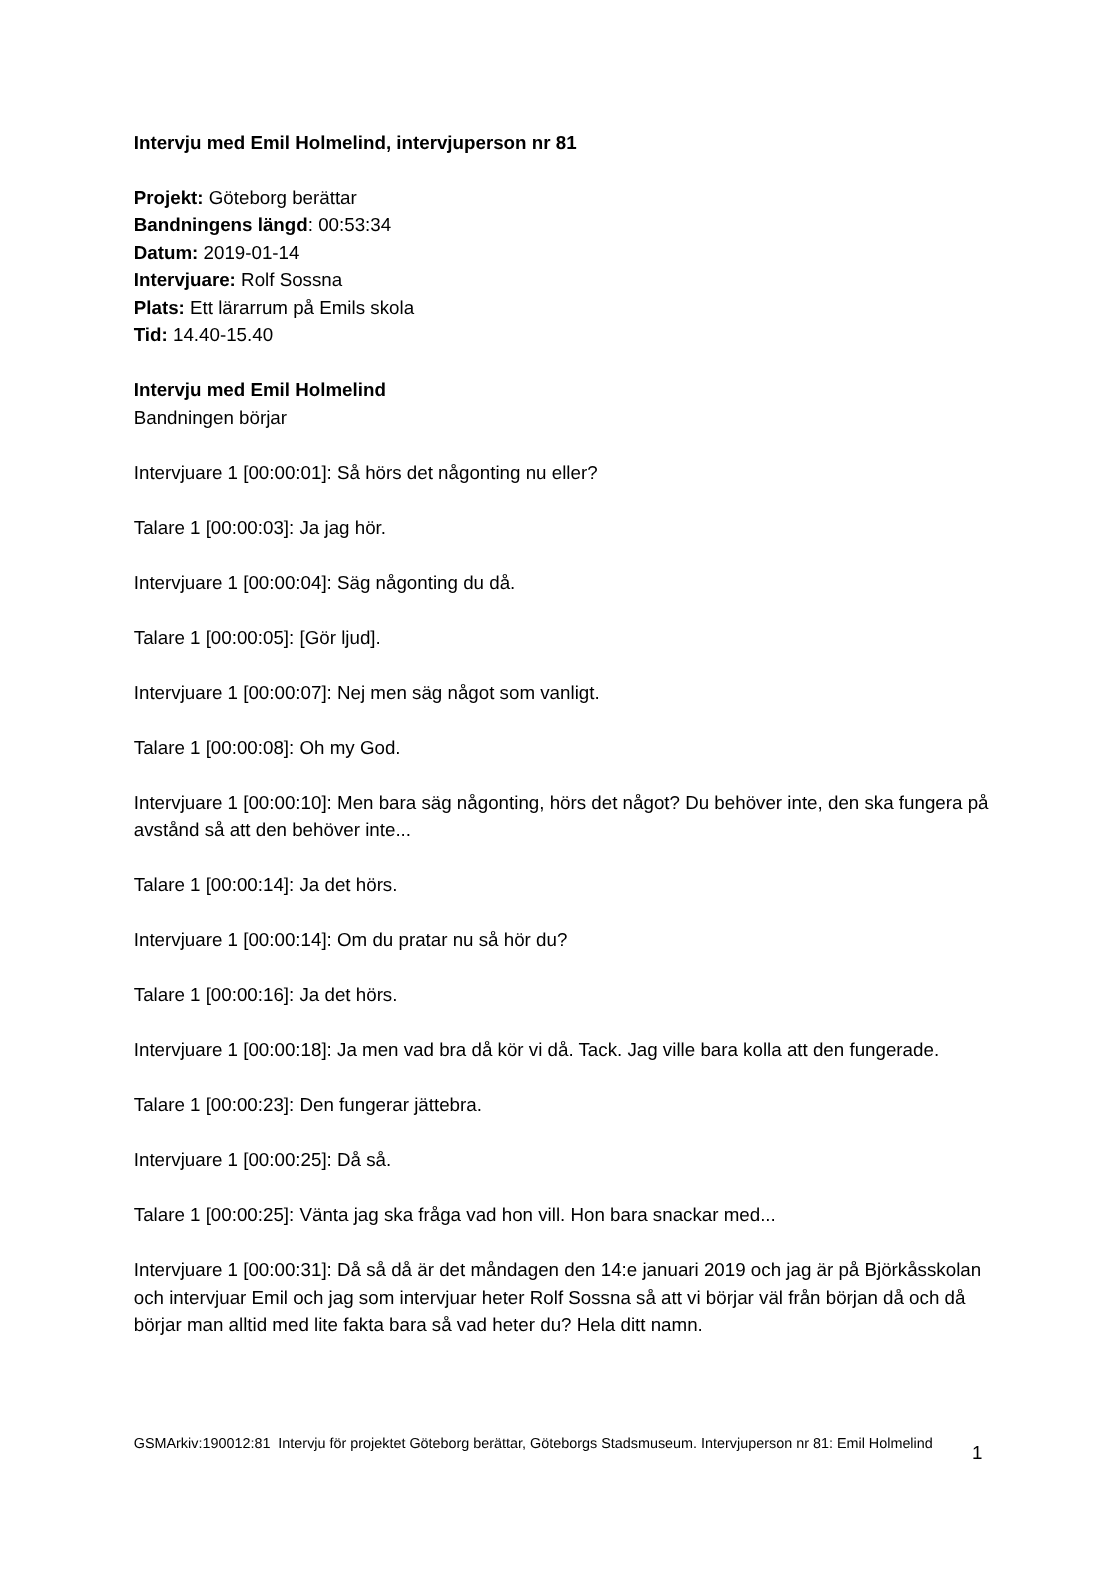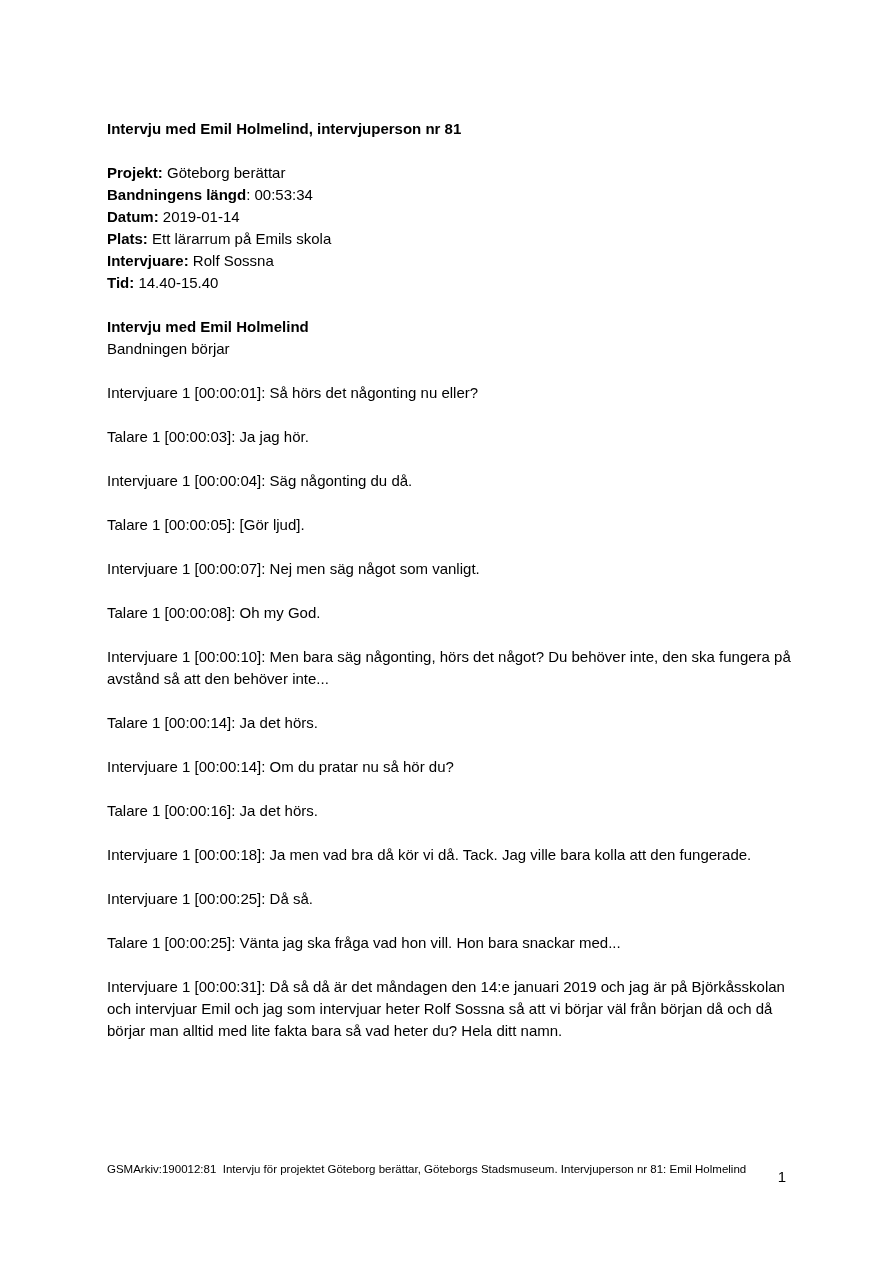--- a/index.html
+++ b/index.html
@@ -4,21 +4,21 @@
 <style>
   html, body { margin: 0; padding: 0; }
   body {
     width: 892px; height: 1263px;
     background: #ffffff;
     font-family: "Liberation Sans", sans-serif;
     color: #000000;
     position: relative;
     overflow: hidden;
   }
-  .page { position: absolute; inset: 0; background: #ffffff; margin-top: 14px; }
+  .page { position: absolute; inset: 0; background: #ffffff; }
   .content {
     position: absolute;
     left: 107px; top: 104px;
     width: 688px;
     font-size: 15px;
     line-height: 22px;
   }
   .b { font-weight: bold; }
   .doc-title { font-weight: bold; margin: 0 0 22px 0; }
   .meta-block { margin: 0 0 22px 0; }
@@ -43,42 +43,43 @@
 
 <div class="page">
   <div class="content">
 
     <p class="doc-title">Intervju med Emil Holmelind, intervjuperson nr 81</p>
 
     <div class="meta-block">
         <div class="meta-line"><span class="b">Projekt:</span><span> Göteborg berättar</span></div>
         <div class="meta-line"><span class="b">Bandningens längd</span><span>: 00:53:34</span></div>
         <div class="meta-line"><span class="b">Datum:</span><span> 2019-01-14</span></div>
+        <div class="meta-line"><span class="b">Intervjuare:</span><span> Rolf Sossna</span></div>
         <div class="meta-line"><span class="b">Plats:</span><span> Ett lärarrum på Emils skola</span></div>
-        <div class="meta-line"><span class="b">Intervjuare:</span><span> Rolf Sossna</span></div>
         <div class="meta-line"><span class="b">Tid:</span><span> 14.40-15.40</span></div>
       </div>
 
     <div class="section-head">
       <div class="section-title">Intervju med Emil Holmelind</div>
       <div>Bandningen börjar</div>
     </div>
 
     <div>
         <p class="para">Intervjuare 1 [00:00:01]: Så hörs det någonting nu eller?</p>
         <p class="para">Talare 1 [00:00:03]: Ja jag hör.</p>
         <p class="para">Intervjuare 1 [00:00:04]: Säg någonting du då.</p>
         <p class="para">Talare 1 [00:00:05]: [Gör ljud].</p>
         <p class="para">Intervjuare 1 [00:00:07]: Nej men säg något som vanligt.</p>
         <p class="para">Talare 1 [00:00:08]: Oh my God.</p>
         <p class="para">Intervjuare 1 [00:00:10]: Men bara säg någonting, hörs det något? Du behöver inte, den ska fungera på avstånd så att den behöver inte...</p>
         <p class="para">Talare 1 [00:00:14]: Ja det hörs.</p>
         <p class="para">Intervjuare 1 [00:00:14]: Om du pratar nu så hör du?</p>
         <p class="para">Talare 1 [00:00:16]: Ja det hörs.</p>
         <p class="para">Intervjuare 1 [00:00:18]: Ja men vad bra då kör vi då. Tack. Jag ville bara kolla att den fungerade.</p>
+        <p class="para">Talare 1 [00:00:23]: Den fungerar jättebra.</p>
         <p class="para">Intervjuare 1 [00:00:25]: Då så.</p>
         <p class="para">Talare 1 [00:00:25]: Vänta jag ska fråga vad hon vill. Hon bara snackar med...</p>
         <p class="para">Intervjuare 1 [00:00:31]: Då så då är det måndagen den 14:e januari 2019 och jag är på Björkåsskolan och intervjuar Emil och jag som intervjuar heter Rolf Sossna så att vi börjar väl från början då och då börjar man alltid med lite fakta bara så vad heter du? Hela ditt namn.</p>
       </div>
 
   </div>
 
   <div class="page-number">1</div>
 
   <div class="footer-text">GSMArkiv:190012:81  Intervju för projektet Göteborg berättar, Göteborgs Stadsmuseum. Intervjuperson nr 81: Emil Holmelind</div>

